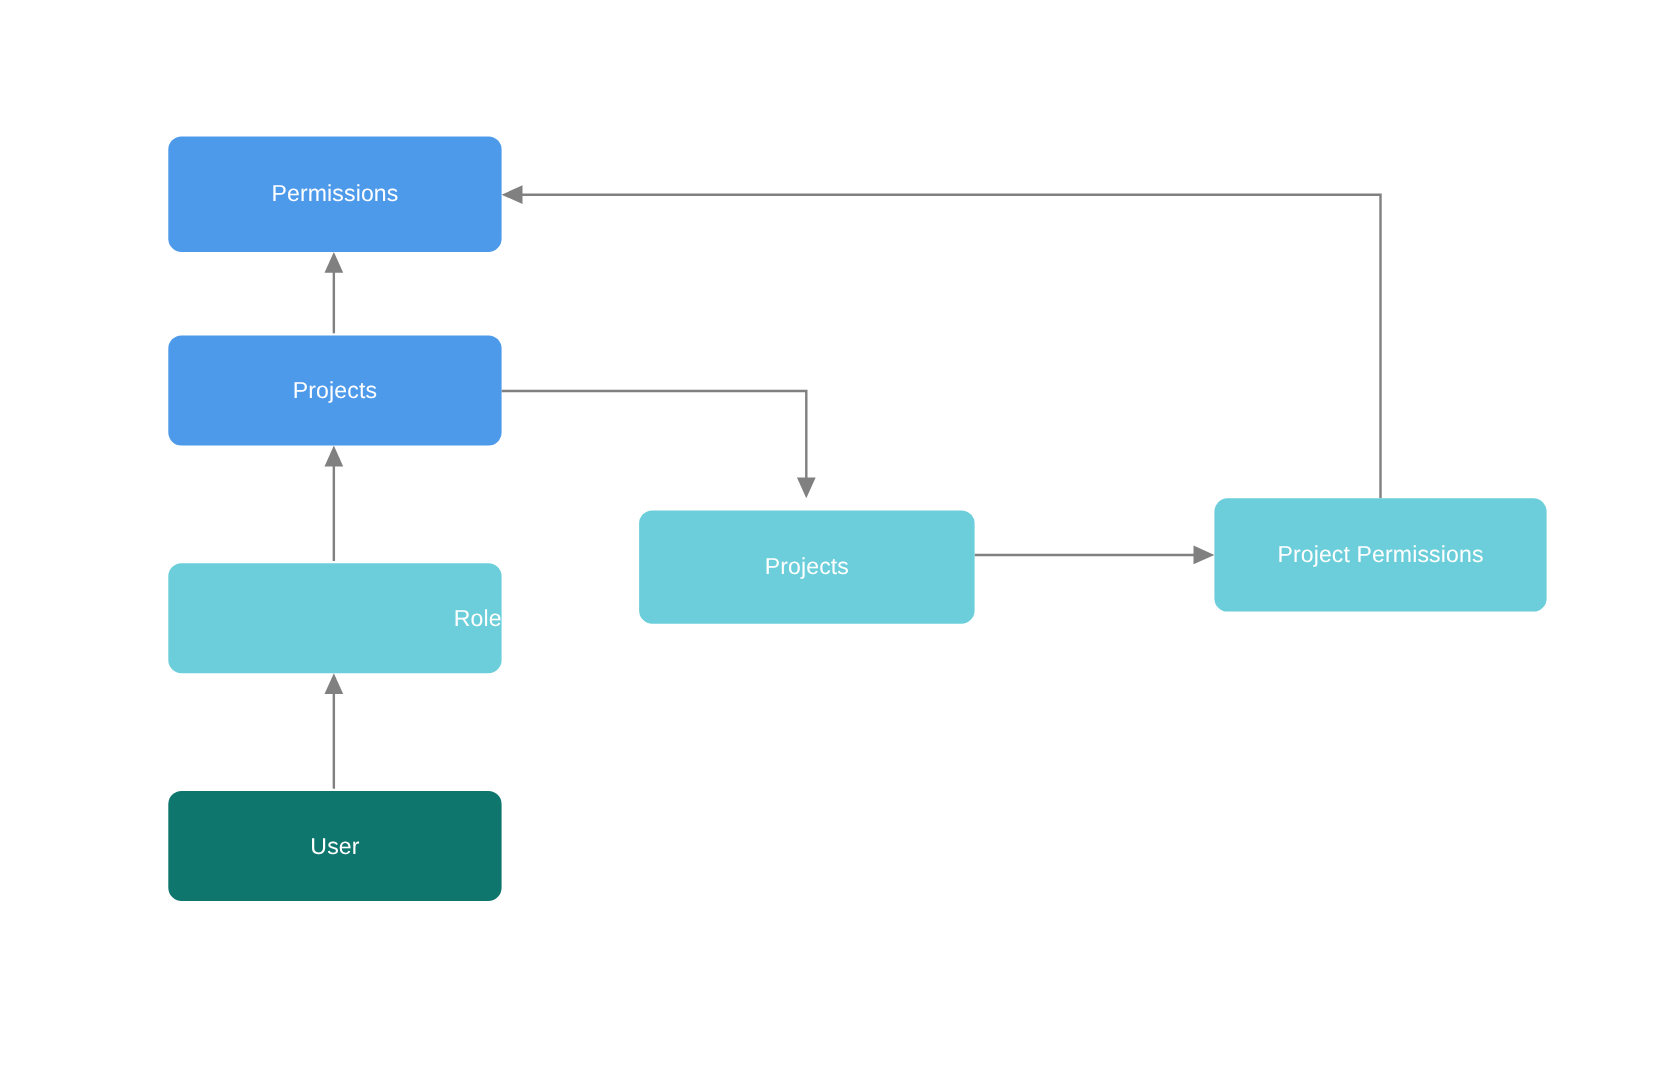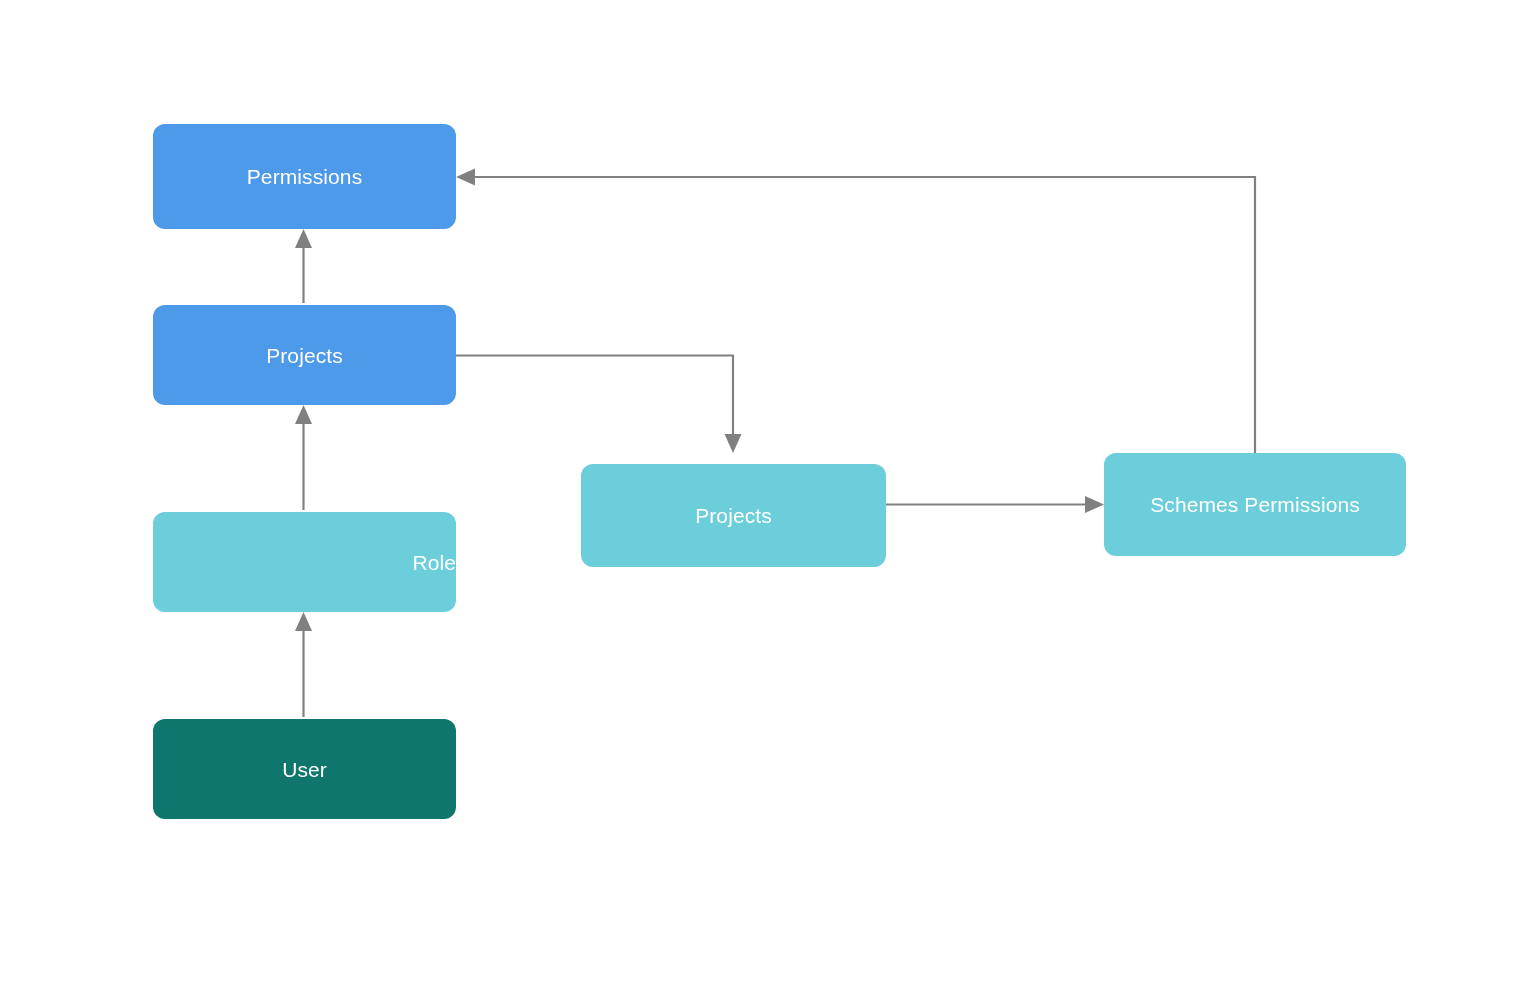--- a/index.html
+++ b/index.html
@@ -106,16 +106,16 @@
 
   <div class="node" id="node-user" style="left: 153px; top: 719px; width: 303px; height: 100px; background: #0f766e; color: rgb(255, 255, 255);">
     <span class="node-label">User</span>
   </div>
 
   <div class="node" id="node-projects" style="left: 581px; top: 453px; width: 305px; height: 103px; background: rgb(107, 206, 218); color: rgb(255, 255, 255); margin-top: 11px;">
     <span class="node-label">Projects</span>
   </div>
 
   <div class="node" id="node-project-permissions" style="left: 1104px; top: 453px; width: 302px; height: 103px; background: rgb(107, 206, 218); color: rgb(255, 255, 255);">
-    <span class="node-label">Schemes Permissions</span>
+    <span class="node-label">Project Permissions</span>
   </div>
 
 </div>
 
 </body></html>

